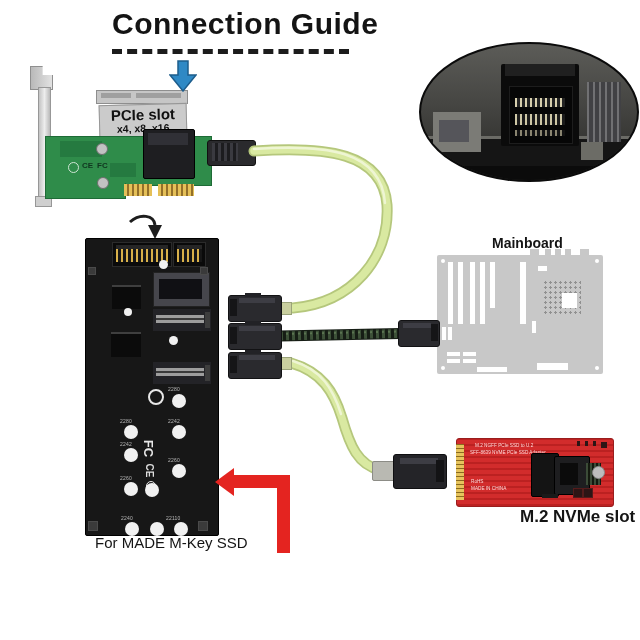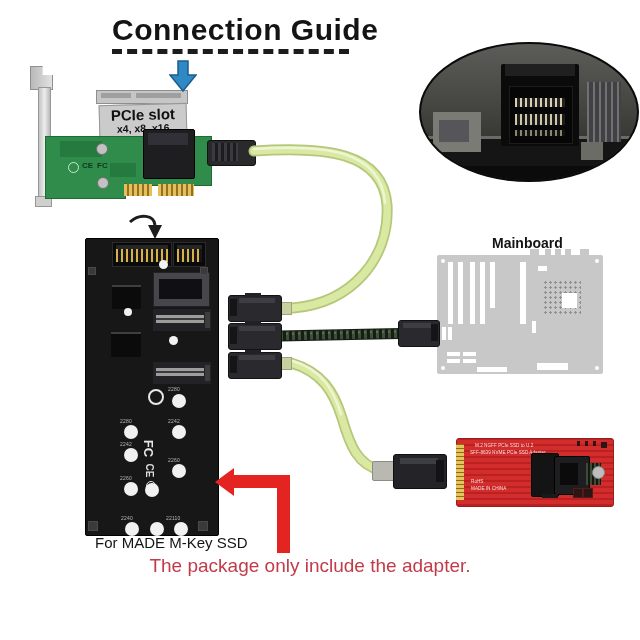--- a/index.html
+++ b/index.html
@@ -1,21 +1,21 @@
 <!DOCTYPE html>
 <html><head>
 <meta charset="utf-8">
 <style>
   html,body{margin:0;padding:0;background:#fff;}
   .canvas{position:relative;width:640px;height:640px;background:#ffffff;overflow:hidden;
           font-family:"Liberation Sans", sans-serif;color:#111;}
   .abs{position:absolute;}
 
   
-  .title{left:112px;top:13px;font-size:30px;font-weight:bold;letter-spacing:.5px;color:#141414;text-align:center;}
+  .title{left:112px;top:7px;font-size:30px;font-weight:bold;letter-spacing:.5px;color:#141414;text-align:center;}
   .title-dash{left:112px;top:49px;width:237px;height:0;border-top:5px dashed #1c1c1c;}
 
   
   .photo{left:419px;top:42px;width:216px;height:136px;border:2px solid #0b0b0b;border-radius:50%;
          overflow:hidden;background:linear-gradient(180deg,#5c5c58 0%,#454542 45%,#262624 100%);}
   .photo .board{left:0;top:95px;width:216px;height:30px;background:#151515;}
   .photo .board2{left:0;top:122px;width:216px;height:16px;background:#0b0b0b;}
   .photo .edge{left:0;top:92px;width:216px;height:3px;background:#6b6b66;}
   .photo .conn{left:80px;top:20px;width:78px;height:82px;background:#0b0b0b;border-radius:2px;}
   .photo .conn-cap{left:84px;top:20px;width:70px;height:12px;background:#202020;}
@@ -351,22 +351,22 @@
     <div class="rbraid"></div>
     <div class="rscrew"></div>
     <div style="left:85px;top:55px;width:16px;height:4px;background:#1a1a1a;"></div>
     <div class="rtag" style="left:116px;top:49px;"></div>
     <div class="rtag" style="left:126px;top:49px;"></div>
     <div style="left:120px;top:2px;width:3px;height:5px;background:#2d1515;"></div>
     <div style="left:128px;top:2px;width:3px;height:5px;background:#2d1515;"></div>
     <div style="left:136px;top:2px;width:3px;height:5px;background:#2d1515;"></div>
     <div style="left:144px;top:3px;width:6px;height:6px;background:#2d1515;"></div>
   </div>
+  <div class="abs m2-label">M.2 NVMe slot</div>
 
   <div class="abs ra-v"></div>
   <div class="abs ra-h"></div>
   <div class="abs ra-head"></div>
 
   <div class="abs notice">
-    <div>The package only include the adapter.</div>
   </div>
 
 </div>
 
 </body></html>

